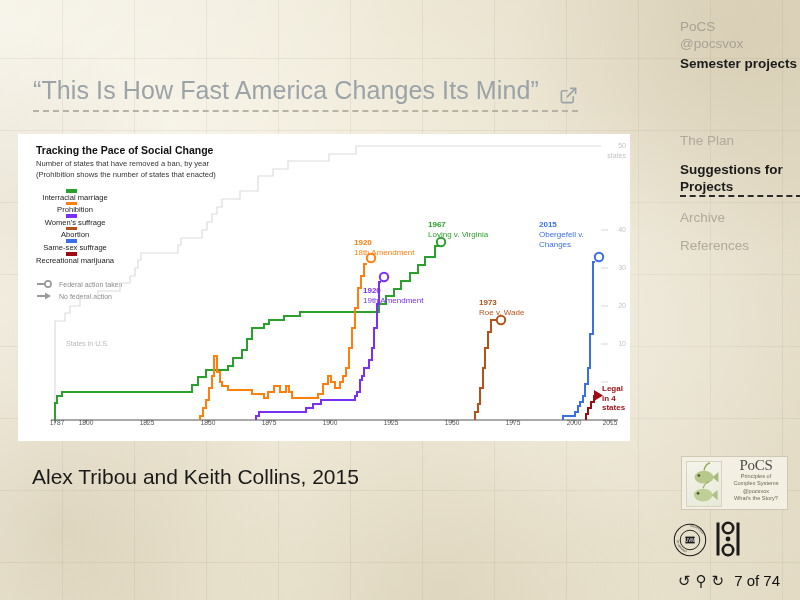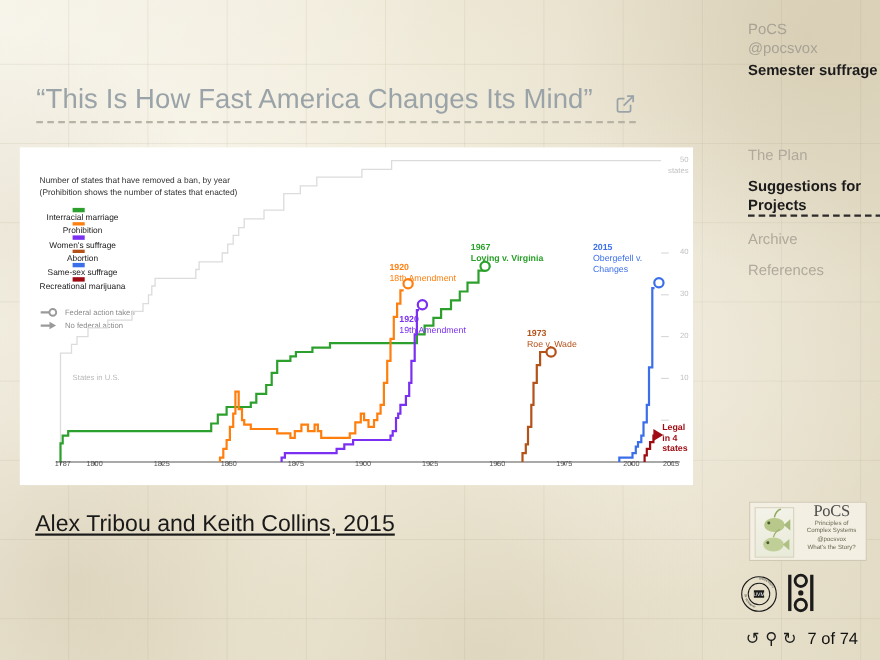--- a/index.html
+++ b/index.html
@@ -78,21 +78,21 @@
   .states-lbl{position:absolute;left:48px;top:206px;font-size:7px;color:#b9b9b9;}
 
   .ann{position:absolute;font-size:8px;line-height:10px;}
   .ann b{font-size:8px;}
 
   .rax{position:absolute;right:4px;font-size:7px;color:#c3c3c3;}
 
   .xt{position:absolute;top:285px;font-size:6.6px;color:#555;transform:translateX(-50%);}
 
   
-  #attrib{position:absolute;left:32px;top:465px;font-size:21px;color:#1a1a1a;text-decoration:underline;}
+  #attrib{position:absolute;left:32px;top:465px;font-size:21px;color:#1a1a1a;}
 
   
   #pocsbox{
     position:absolute;left:681px;top:456px;width:105px;height:52px;
     background:#f3efe2;border:1px solid #cfc8b4;
     display:flex;
   }
   #pocsfish{
     width:34px;height:44px;margin:4px 3px 0 4px;
     background:linear-gradient(170deg,#f4f3ea,#e8ead9);
@@ -113,21 +113,21 @@
 <body>
 
 <div id="paper"></div>
 <div id="grid"></div>
 <div id="grime"></div>
 
 <div id="sidebar">
   <div class="sb-top">
     <div class="sb-muted">PoCS</div>
     <div class="sb-muted">@pocsvox</div>
-    <div class="sb-strong">Semester suffrage</div>
+    <div class="sb-strong">Semester projects</div>
   </div>
   <div class="sb-nav">
     <div class="sb-link">The Plan</div>
     <div class="sb-link cur">Suggestions for Projects</div>
     <div class="sb-link">Archive</div>
     <div class="sb-link">References</div>
   </div>
 </div>
 
 <div id="title">
@@ -135,20 +135,21 @@
   <span id="extlink">
     <svg viewBox="0 0 24 24" width="19" height="19" fill="none" stroke="#9aa3a8" stroke-width="2">
       <path d="M18 13v6a2 2 0 0 1-2 2H5a2 2 0 0 1-2-2V8a2 2 0 0 1 2-2h6"></path>
       <path d="M14 3h7v7"></path>
         <path d="M10 14L21 3"></path>
     </svg>
   </span>
 </div>
 
 <div id="panel">
+  <div class="ch-title">Tracking the Pace of Social Change</div>
   <div class="ch-sub">
     <div>Number of states that have removed a ban, by year</div>
     <div>(Prohibition shows the number of states that enacted)</div>
   </div>
 
   <div class="legend">
     <div class="lg-row">
       <span class="lg-sw" style="background:#2ca02c"></span>
       <span class="lg-tx">Interracial marriage</span>
       </div>
@@ -259,21 +260,21 @@
   <div class="xt" style="left:592px;">2015</div>
 
   <div class="ann" style="left:336px;top:104px;color:#ff7f0e;">
     <b>1920</b><br>
     <span>18th Amendment</span>
   </div>
   <div class="ann" style="left:345px;top:152px;color:#7b2ff2;">
     <b>1920</b><br>
     <span>19th Amendment</span>
   </div>
-  <div class="ann" style="left:410px;top:86px;color:#2ca02c;font-weight:bold;">
+  <div class="ann" style="left:410px;top:86px;color:#2ca02c;">
     <b>1967</b><br>
     <span>Loving v. Virginia</span>
   </div>
   <div class="ann" style="left:461px;top:164px;color:#b5521a;">
     <b>1973</b><br>
     <span>Roe v. Wade</span>
   </div>
   <div class="ann" style="left:521px;top:86px;width:52px;color:#3b6fea;">
     <b>2015</b><br>
     <span>Obergefell v. Changes</span>

